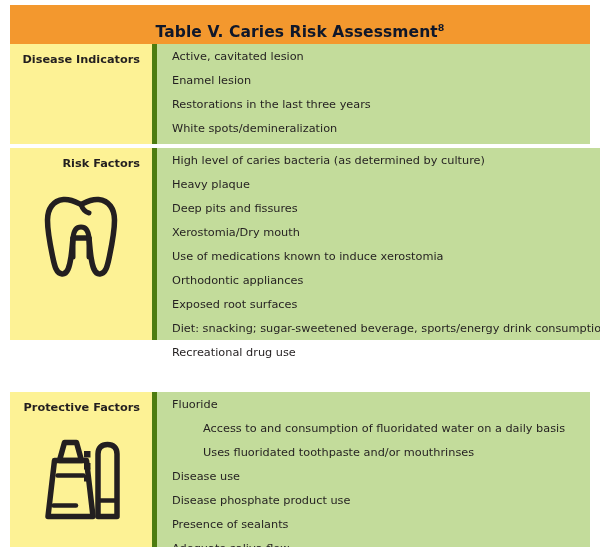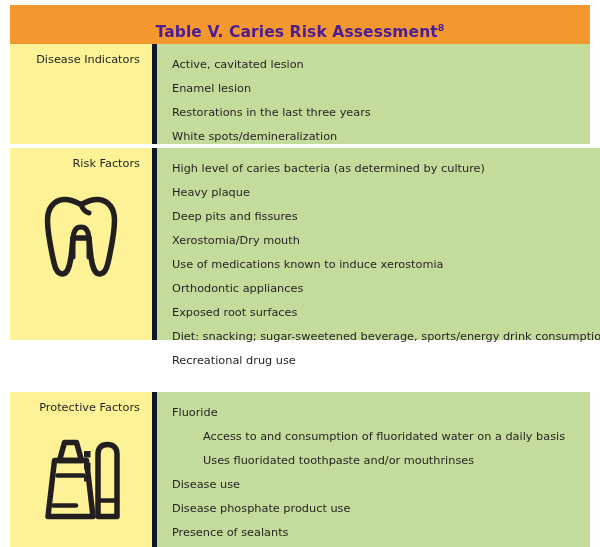--- a/index.html
+++ b/index.html
@@ -27,21 +27,21 @@
   
   #table-header {
     height: 39px;
     background: #f3982e;
     display: flex;
     align-items: center;
     justify-content: center;
     box-sizing: border-box;
   }
   #table-title {
-    color: #4c1d95;
+    color: #0f172a;
     font-size: 15.5px;
     font-weight: bold;
     letter-spacing: 0.1px;
     line-height: 1;
     white-space: nowrap;
     margin-top: 15px;
   }
   #table-title .sup {
     font-size: 9.5px;
     vertical-align: super;
@@ -67,31 +67,31 @@
     background: #fdf295;
     box-sizing: border-box;
     position: relative;
     padding-top: 8px;
   }
   .sec-label {
     display: block;
     text-align: right;
     padding-right: 12px;
     font-size: 11.3px;
-    font-weight: normal;
+    font-weight: bold;
     color: #231f20;
     line-height: 16px;
   }
 
   .sec-content-cell {
     flex: 1 1 auto;
     background: #c3dc9b;
     box-sizing: border-box;
-    border-left: 5px solid #0f172a;
-    padding-top: 8px;
+    border-left: 5px solid #4d7c0f;
+    padding-top: 0;
     padding-left: 15px;
     padding-right: 6px;
   }
 
   .item {
     font-size: 11.3px;
     color: #231f20;
     line-height: 15px;
     height: 24px;
     display: flex;

